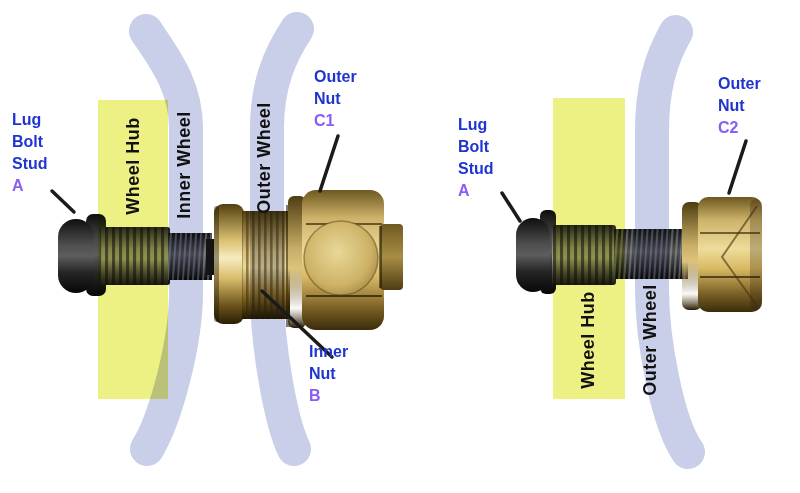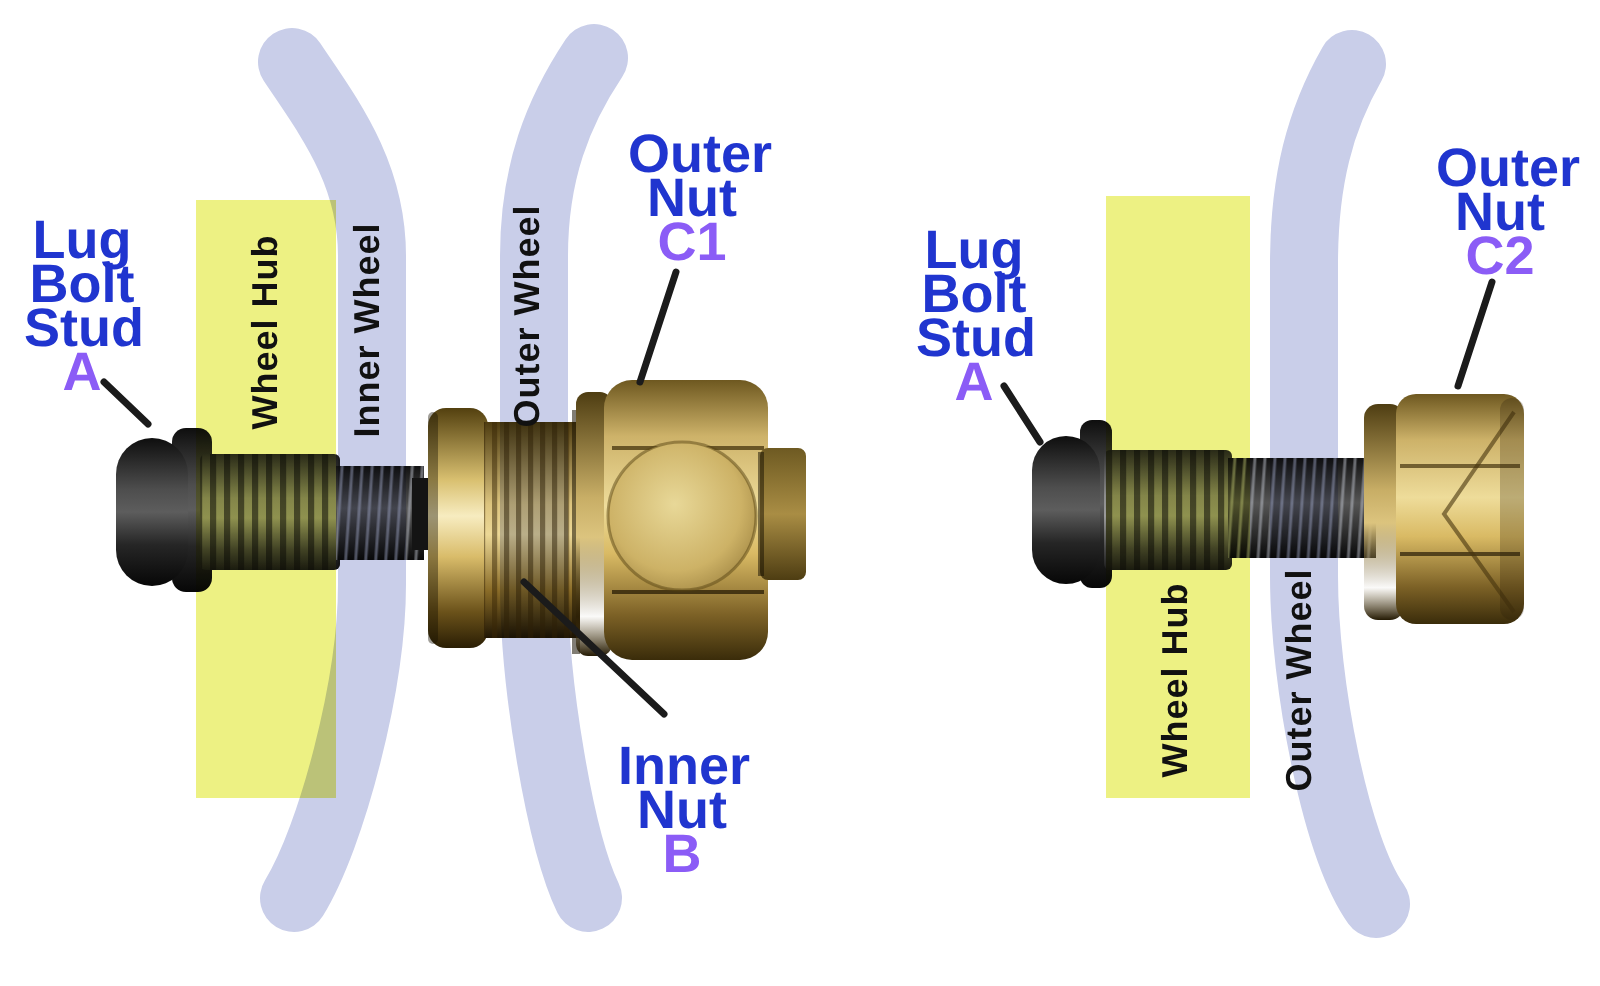--- a/index.html
+++ b/index.html
@@ -2,21 +2,21 @@
 <html><head>
 <meta charset="utf-8">
 <style>
   html,body{margin:0;padding:0;background:#ffffff;}
   .stage{
     position:relative;width:800px;height:493px;background:#ffffff;overflow:hidden;
     font-family:"Liberation Sans",sans-serif;
   }
   .stage svg{position:absolute;left:0;top:0;}
   .lbl{
-    position:absolute;text-align:center;font-weight:700;font-size:27px;line-height:22px;
+    position:absolute;font-weight:700;font-size:16px;line-height:22px;
     color:#2035cf;letter-spacing:0;
   }
   .lbl .tag{color:#8b5cf6;}
   .vlbl{
     position:absolute;transform:translate(-50%,-50%) rotate(-90deg);
     font-weight:700;font-size:18px;color:#111111;white-space:nowrap;letter-spacing:0.5px;
   }
 </style>
 </head>
 <body>
@@ -156,21 +156,21 @@
   <div>Stud</div>
   <div class="tag">A</div>
 </div>
 
 <div class="lbl" style="left:314px;top:66px;width:64px">
   <div>Outer</div>
   <div>Nut</div>
   <div class="tag">C1</div>
 </div>
 
-<div class="lbl" style="left:309px;top:372px;width:64px">
+<div class="lbl" style="left:309px;top:341px;width:64px">
   <div>Inner</div>
   <div>Nut</div>
   <div class="tag">B</div>
 </div>
 
 <div class="lbl" style="left:458px;top:114px;width:58px">
   <div>Lug</div>
   <div>Bolt</div>
   <div>Stud</div>
   <div class="tag">A</div>

